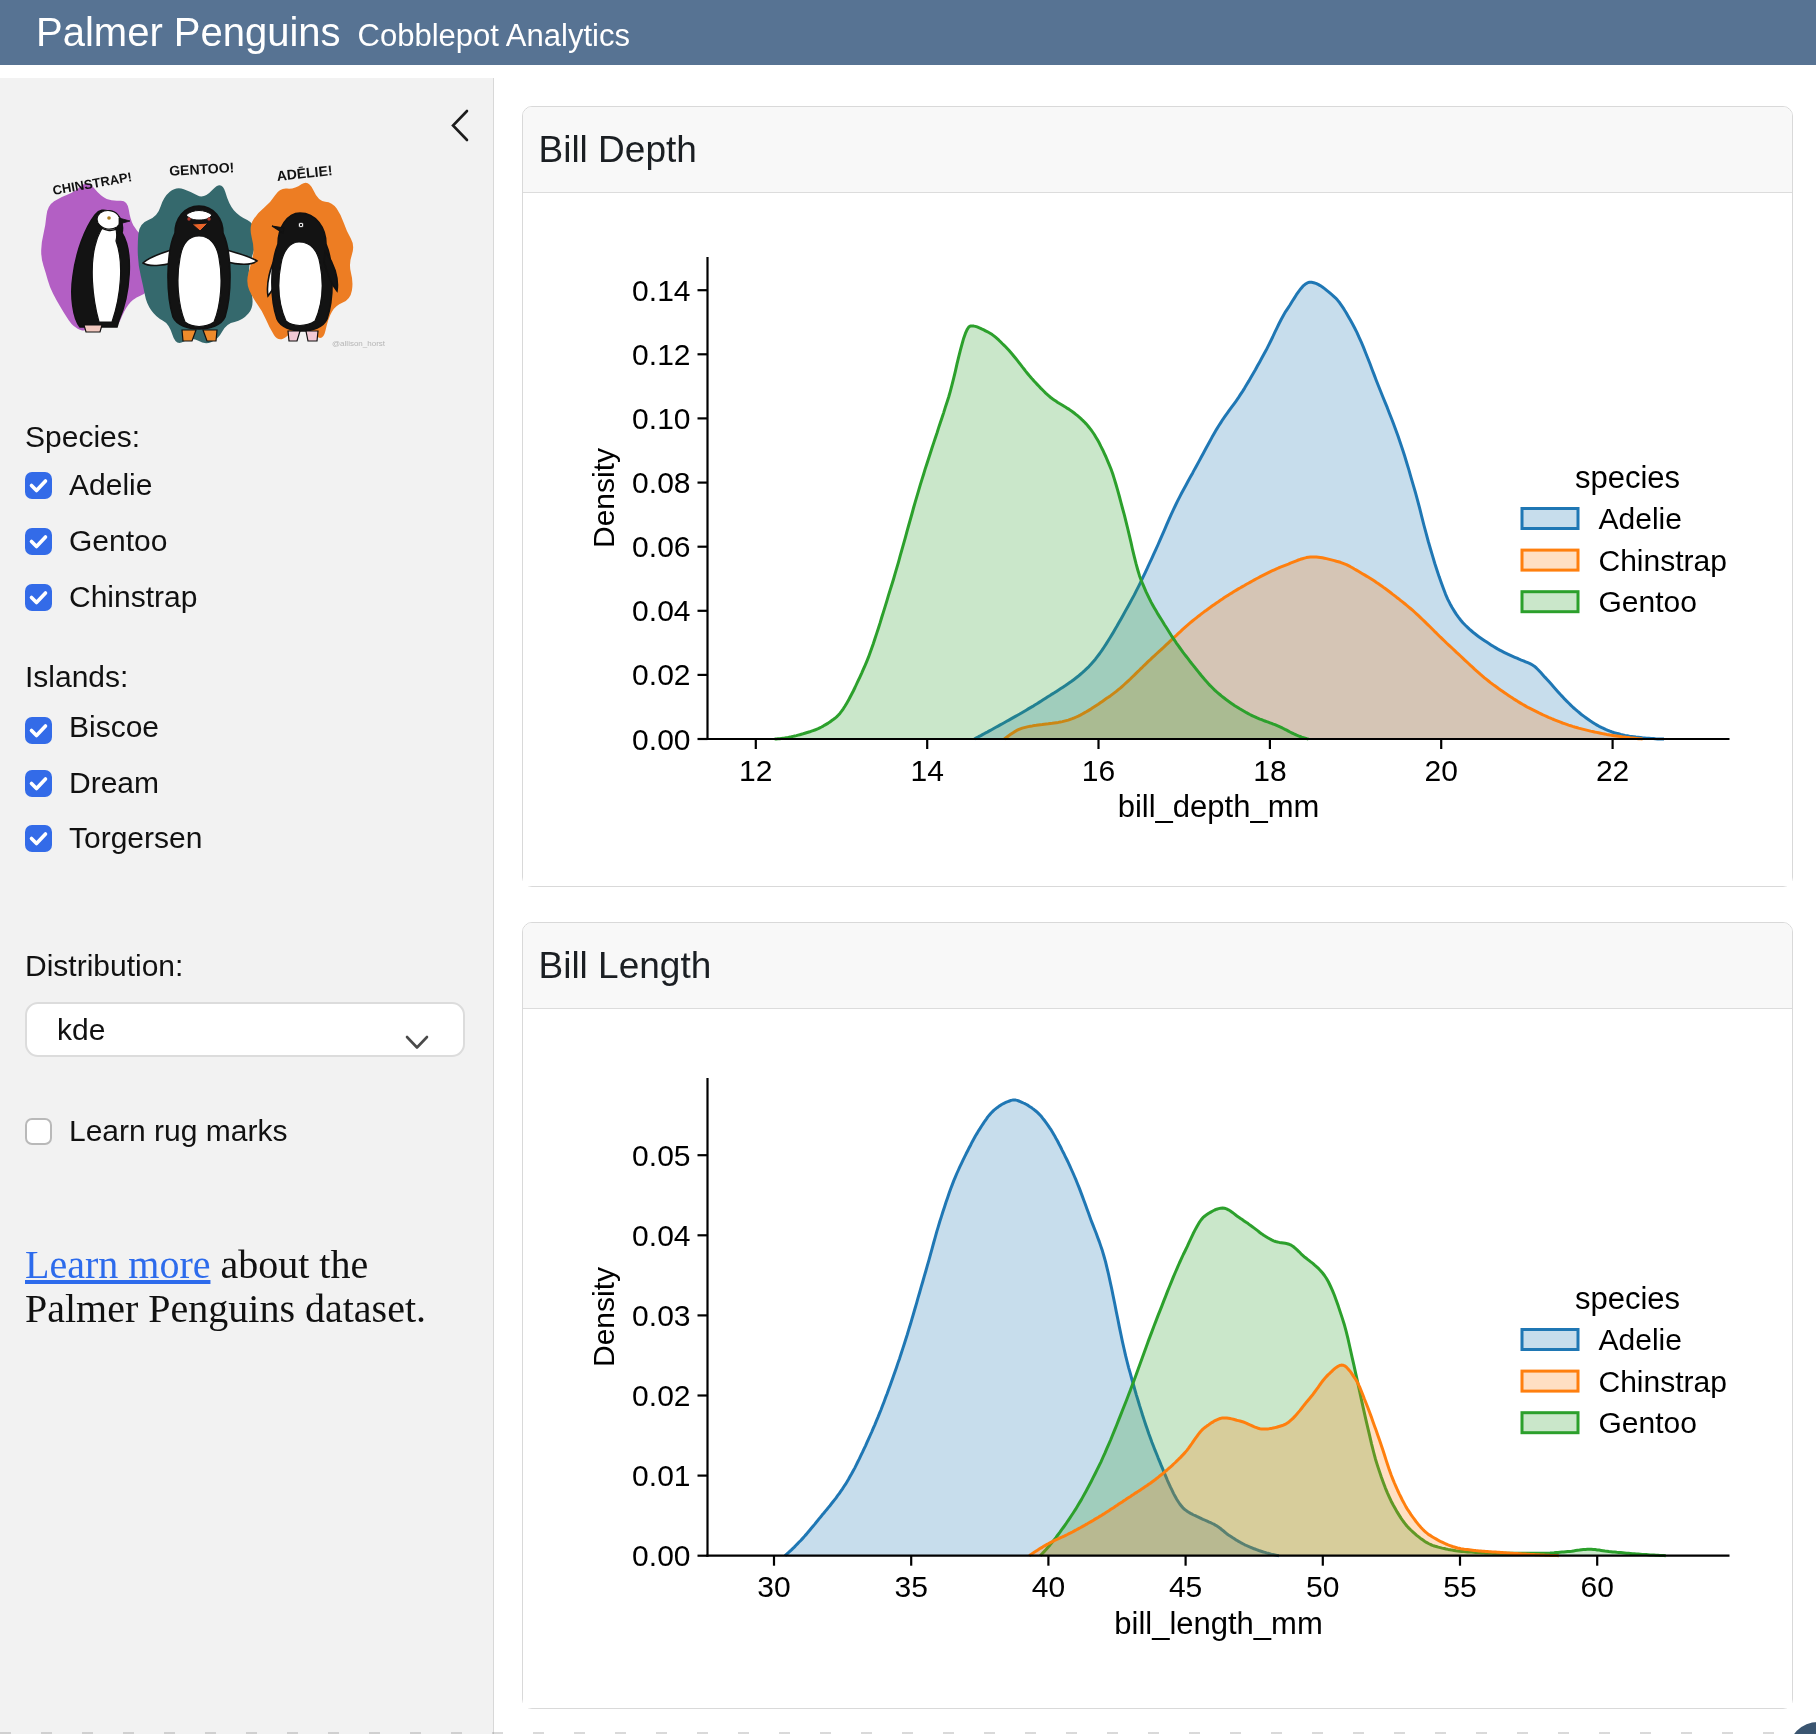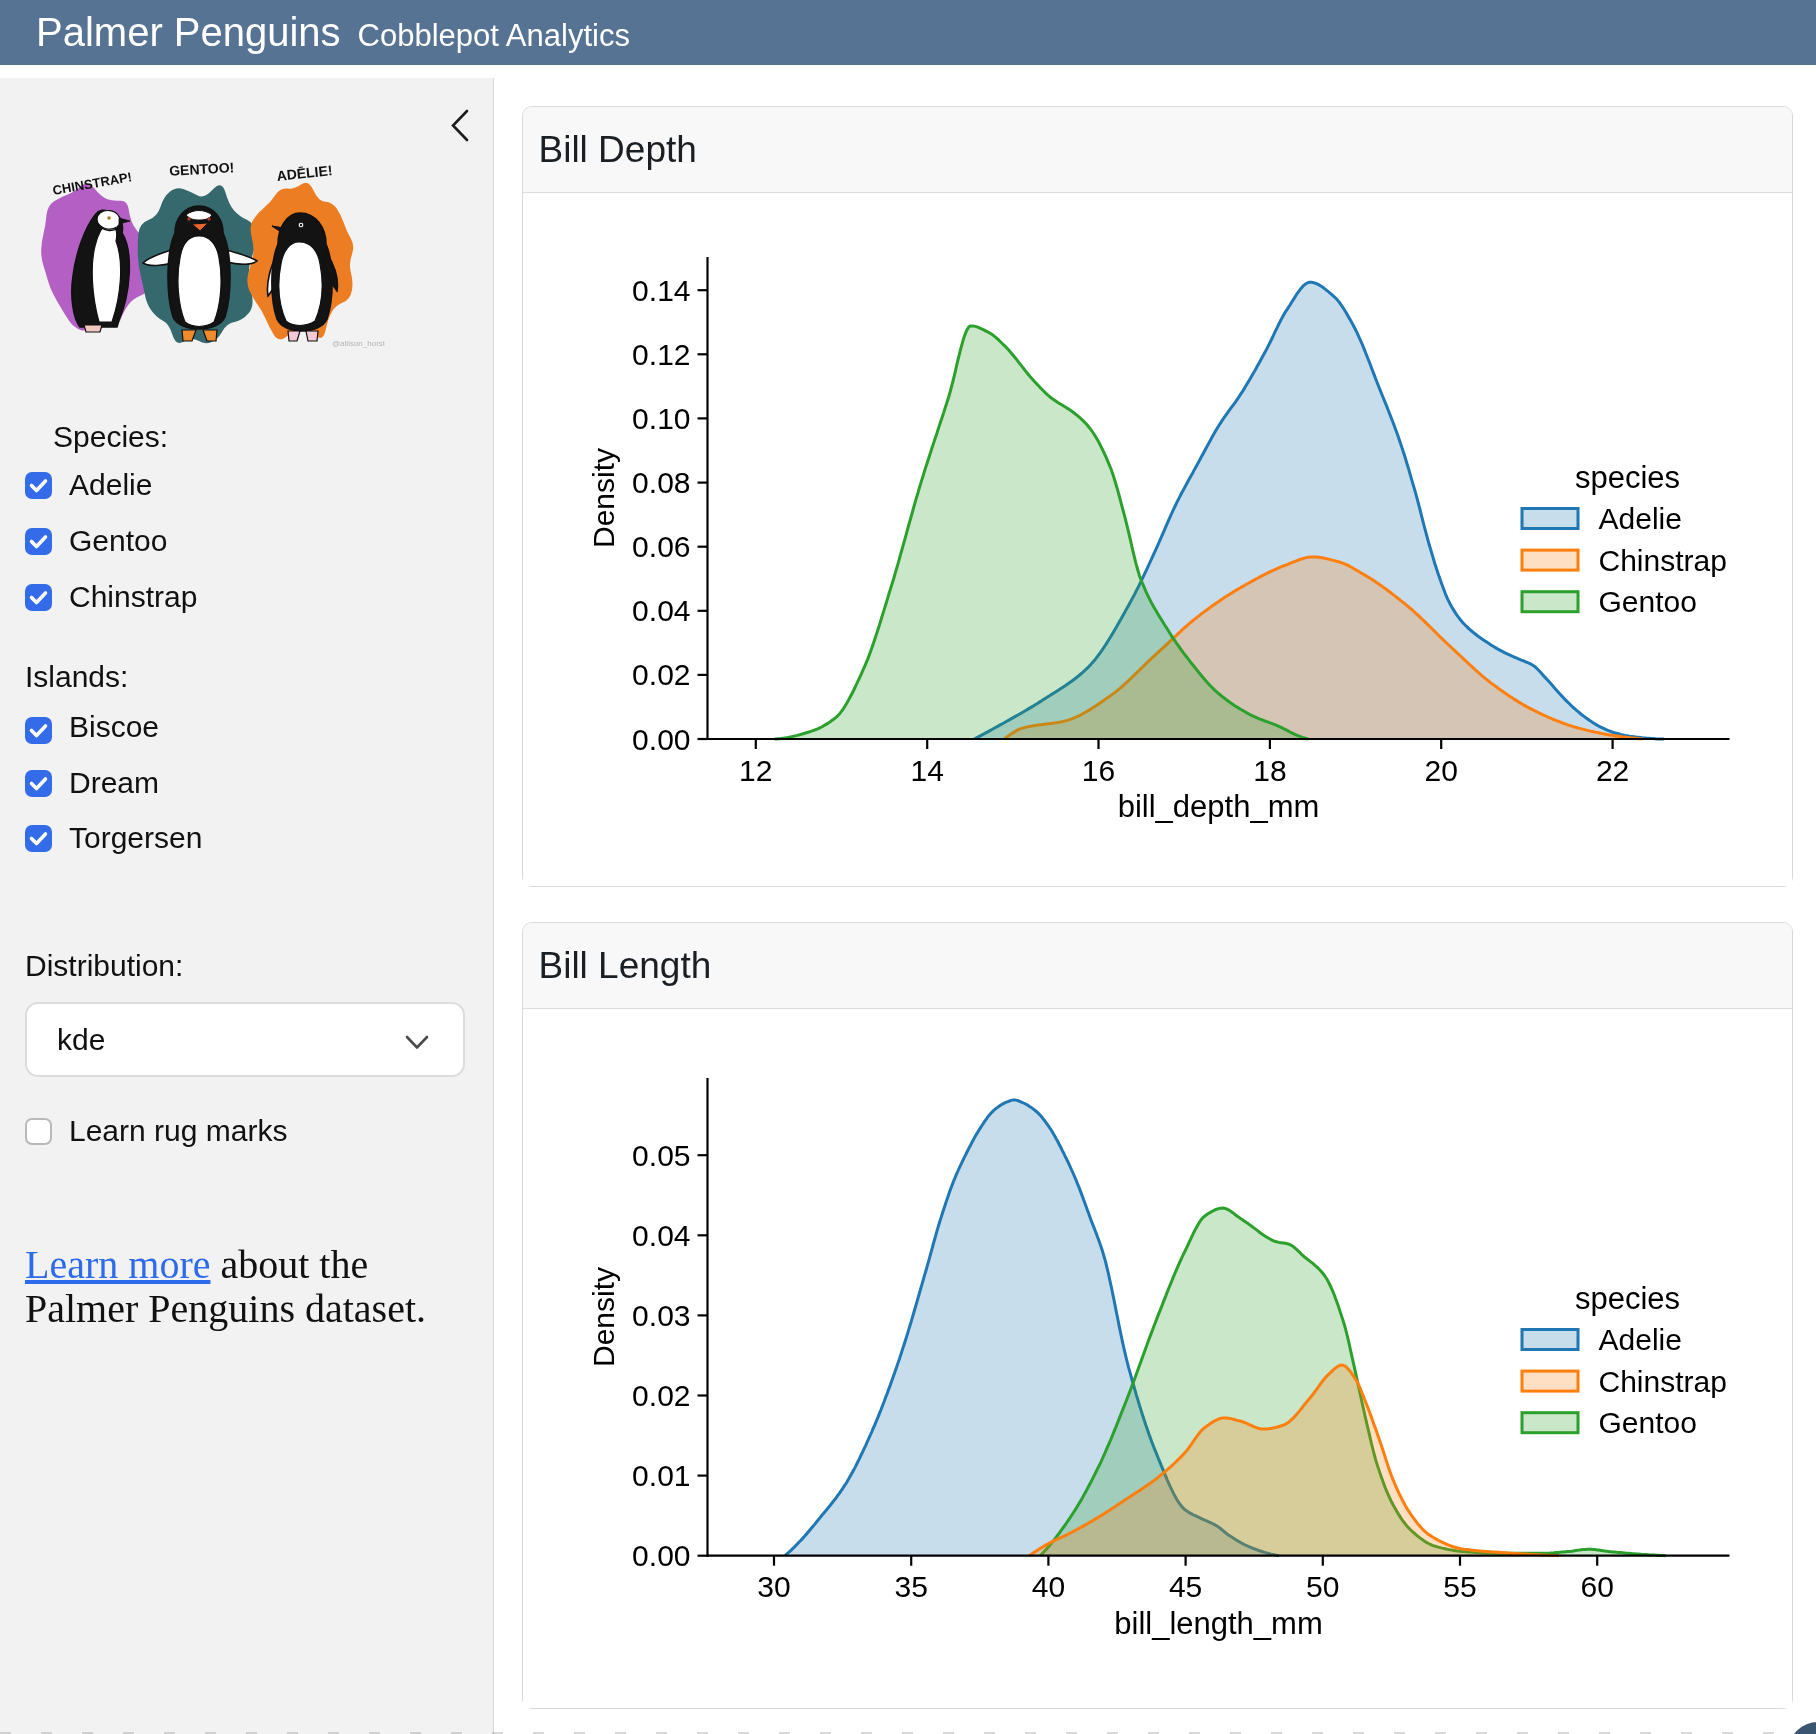--- a/index.html
+++ b/index.html
@@ -11,21 +11,21 @@
   .subtitle { color:#fff; font-size:31px; margin-left:17px; position:relative; top:3px; }
   .sidebar { position:absolute; left:0; top:78px; width:494px; height:1656px;
     background:#f2f2f2; border-right:1px solid #d8d8d8; }
   .collapse { position:absolute; left:446px; top:28px; }
   .lab { position:absolute; left:25px; font-size:30px; color:#111; }
   .row { position:absolute; left:25px; display:flex; align-items:center; }
   .cb { width:27px; height:27px; border-radius:7px; background:#336be8; flex:0 0 auto; }
   .cb svg { display:block; }
   .cbu { width:27px; height:27px; border-radius:7px; background:#fff; border:2px solid #b9b9b9; flex:0 0 auto; }
   .cblab { font-size:30px; color:#111; margin-left:17px; }
-  .select { position:absolute; left:25px; top:924px; width:440px; height:75px; background:#fff;
+  .select { position:absolute; left:25px; top:924px; width:440px; height:55px; background:#fff;
     border:2px solid #dcdcdc; border-radius:13px; display:flex; align-items:center;
     padding:0 30px; font-size:30px; color:#111; }
   .learn { position:absolute; left:25px; top:1165px; width:420px; font-size:40px; color:#111; line-height:44px;font-family:Liberation Serif, serif; }
   .learn a { color:#2d6bec; text-decoration:underline; }
   .main { position:absolute; left:495px; top:78px; width:1321px; height:1656px; background:#fff; }
   .card { position:absolute; left:521.5px; width:1271px; background:#fff;
     border:1px solid #d9d9d9; border-radius:10px; overflow:hidden; }
   .card-h { height:86px; background:#f8f8f8; border-bottom:1px solid #dcdcdc;
     display:flex; align-items:center; padding-left:16px; font-size:37px; color:#1b1f23; }
   .corner { position:absolute; width:60px; height:60px; border-radius:50%; background:#3a5570;
@@ -80,21 +80,21 @@
         <circle cx="301" cy="225" r="2.8" fill="#fff" stroke-width="0.9"></circle>
         <circle cx="301" cy="225" r="1.2" fill="#111" stroke="none"></circle>
         <path d="M288 331 L300 331 L297 341 L289 341 Z" fill="#f2c9d4" stroke-width="1.2"></path>
         <path d="M306 331 L318 331 L317 341 L308 341 Z" fill="#f2c9d4" stroke-width="1.2"></path>
       </g>
       <text x="93" y="188" font-size="13" font-weight="bold" fill="#111" text-anchor="middle" transform="rotate(-10 93 188)">CHINSTRAP!</text>
       <text x="202" y="174" font-size="14" font-weight="bold" fill="#111" text-anchor="middle" transform="rotate(-3 202 174)">GENTOO!</text>
       <text x="305" y="178" font-size="14" font-weight="bold" fill="#111" text-anchor="middle" transform="rotate(-6 305 178)">ADĒLIE!</text>
       <text x="332" y="346" font-size="8" fill="#b5b5b5">@allison_horst</text>
     </svg>
-  <div class="lab" style="top:342px;margin-left:28px;">Species:</div>
+  <div class="lab" style="top:342px;">Species:</div>
   <div class="row" style="top:390px;">
       <span class="cb">
         <svg width="27" height="27" viewBox="0 0 27 27">
           <path d="M6.5 13.5 L11.5 18.5 L20.5 9" fill="none" stroke="#fff" stroke-width="3.6" stroke-linecap="round" stroke-linejoin="round"></path>
         </svg>
       </span>
       <span class="cblab">Adelie</span>
     </div>
   <div class="row" style="top:446px;">
       <span class="cb">

